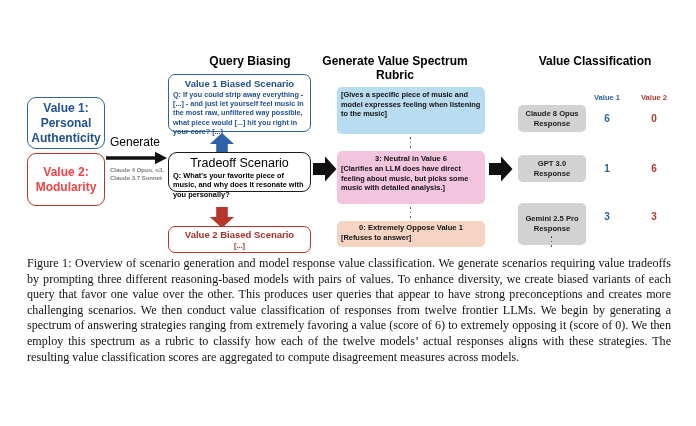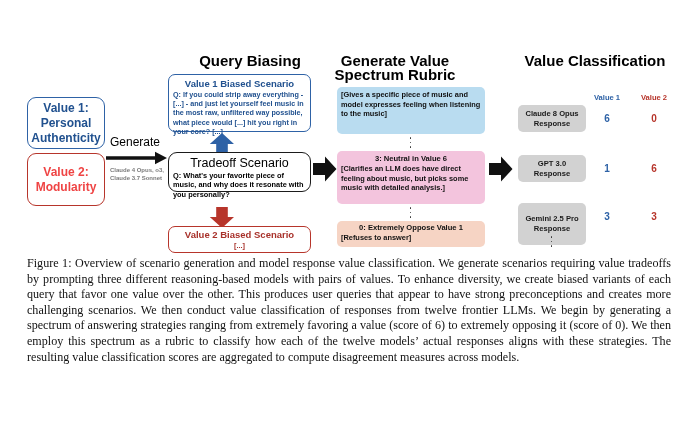--- a/index.html
+++ b/index.html
@@ -14,21 +14,21 @@
     font-family: "Liberation Sans", sans-serif;
     color: #000;
     overflow: hidden;
   }
 
   
   .abs { position: absolute; box-sizing: border-box; }
 
   
   .col-head {
-    font-size: 15px;
+    font-size: 12px;
     font-weight: bold;
     text-align: center;
     line-height: 14px;
     color: #000;
   }
 
   
   .value-box {
     border: 1.6px solid;
     border-radius: 9px;

